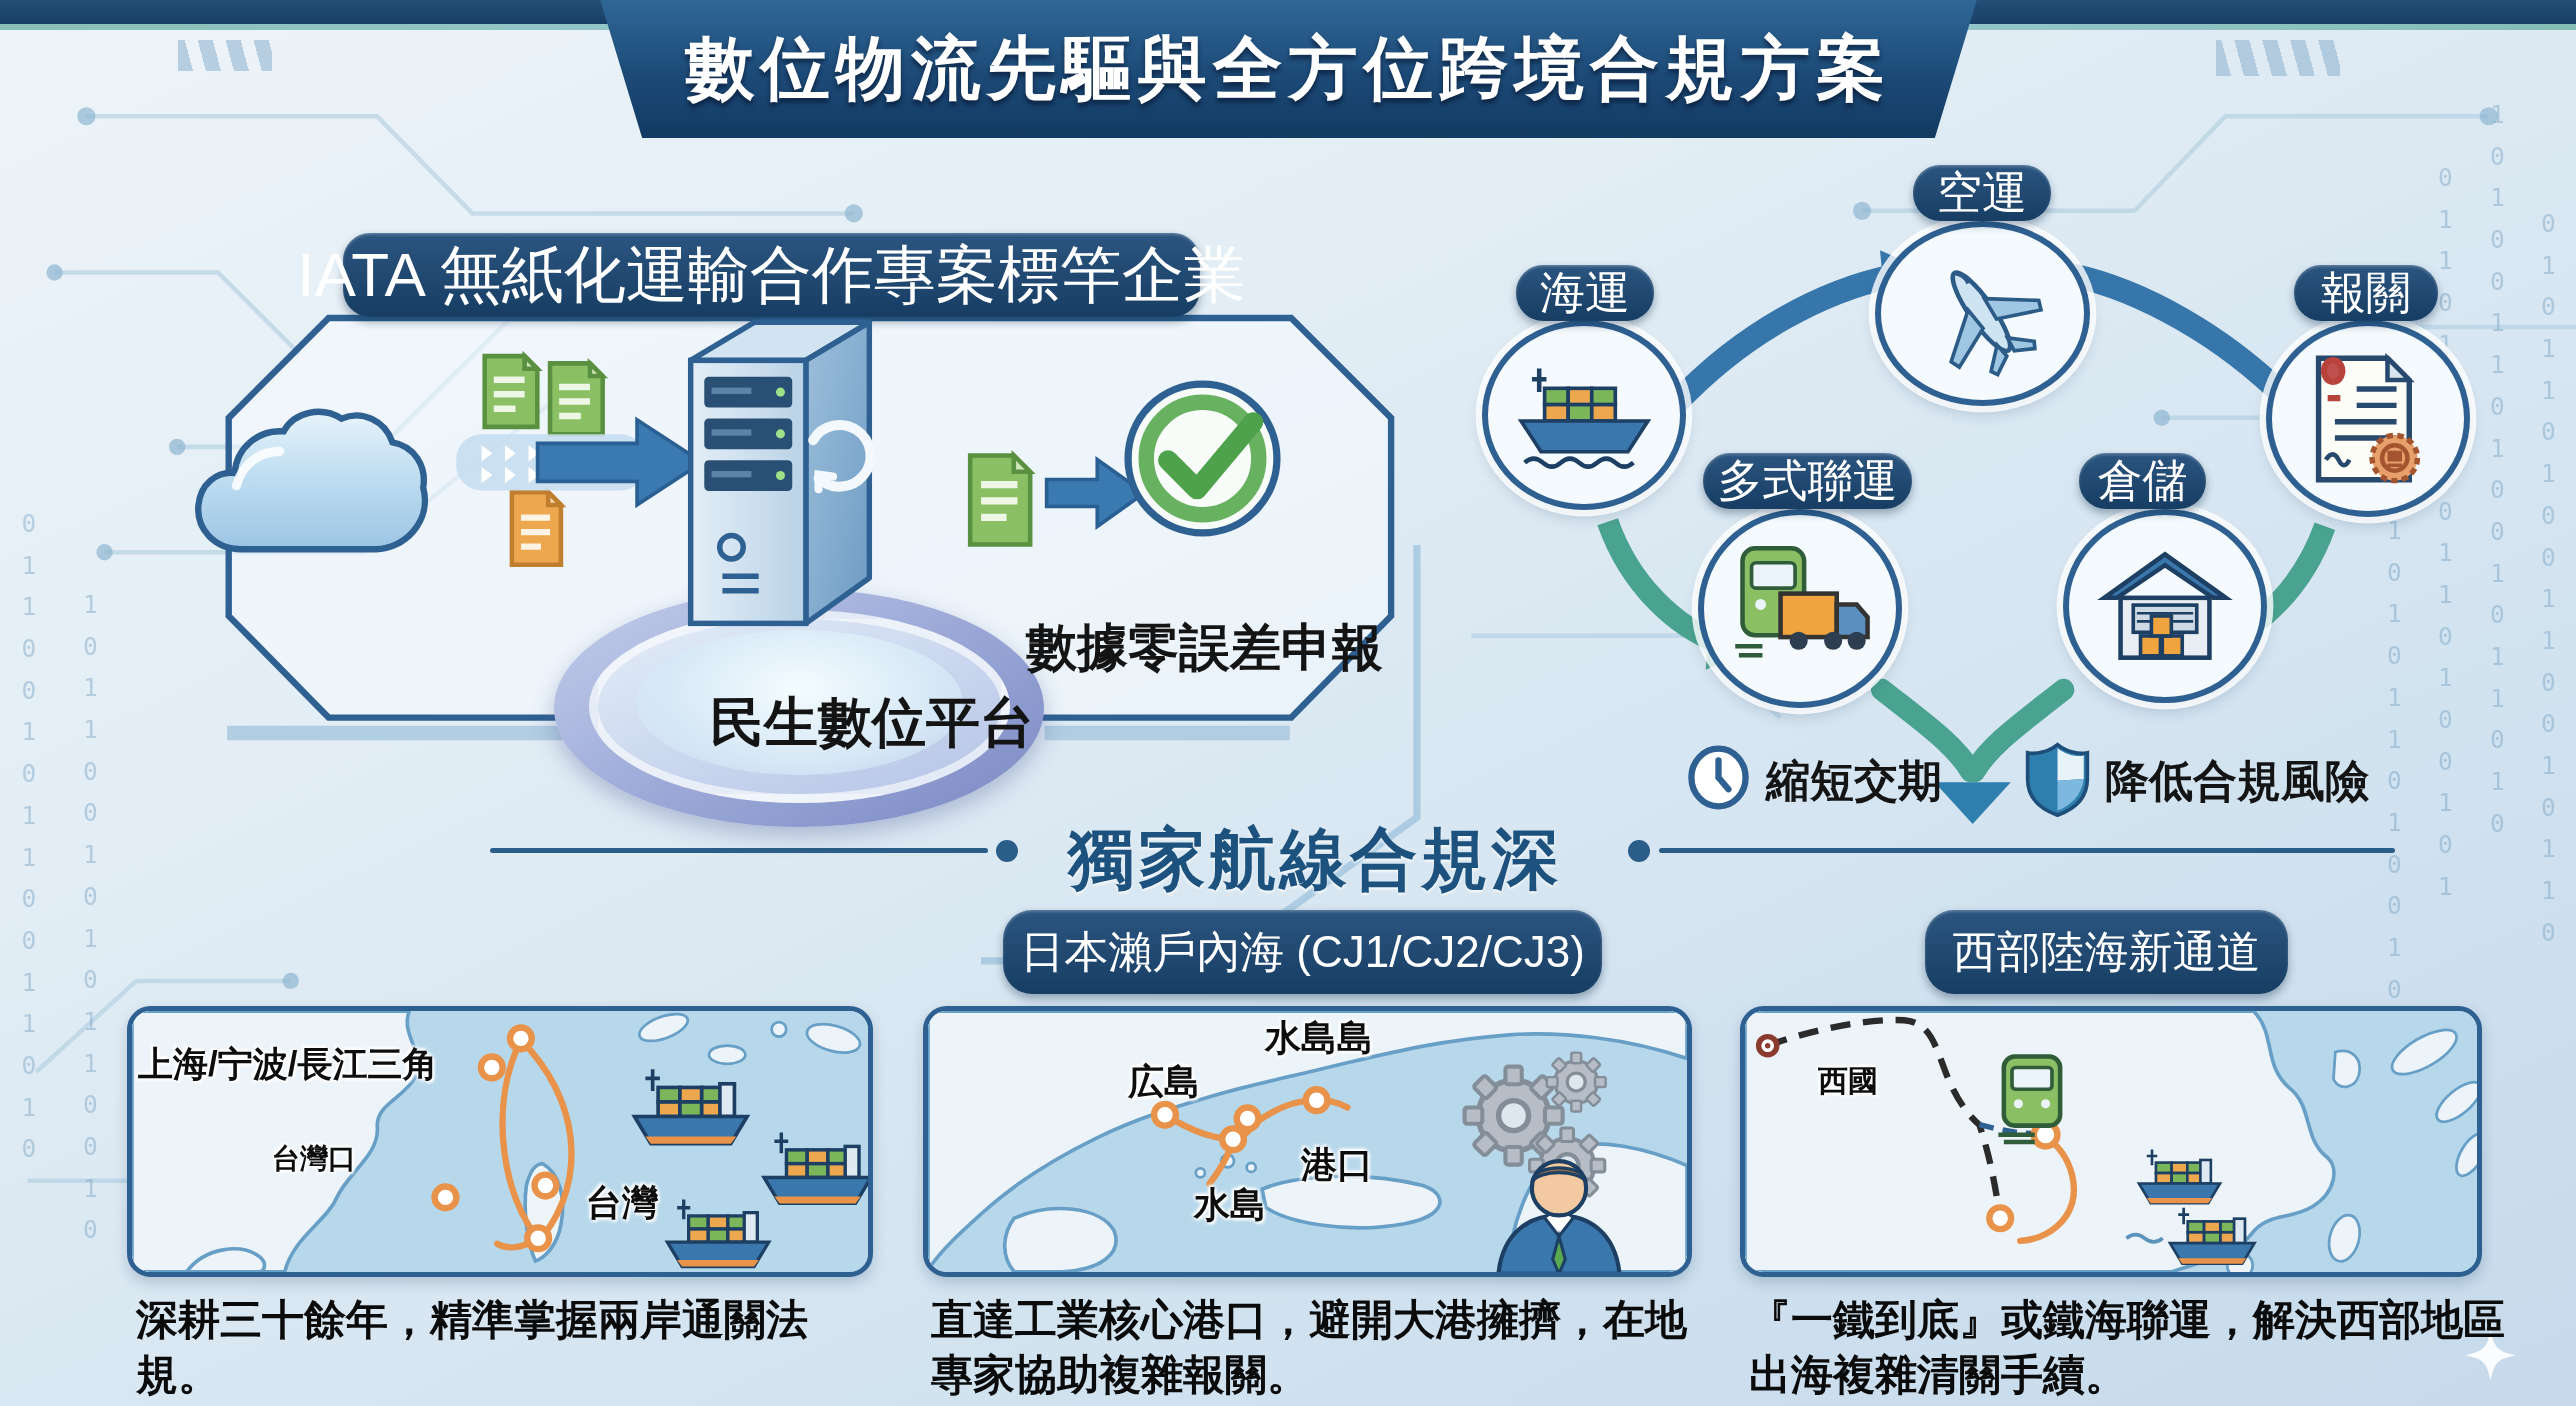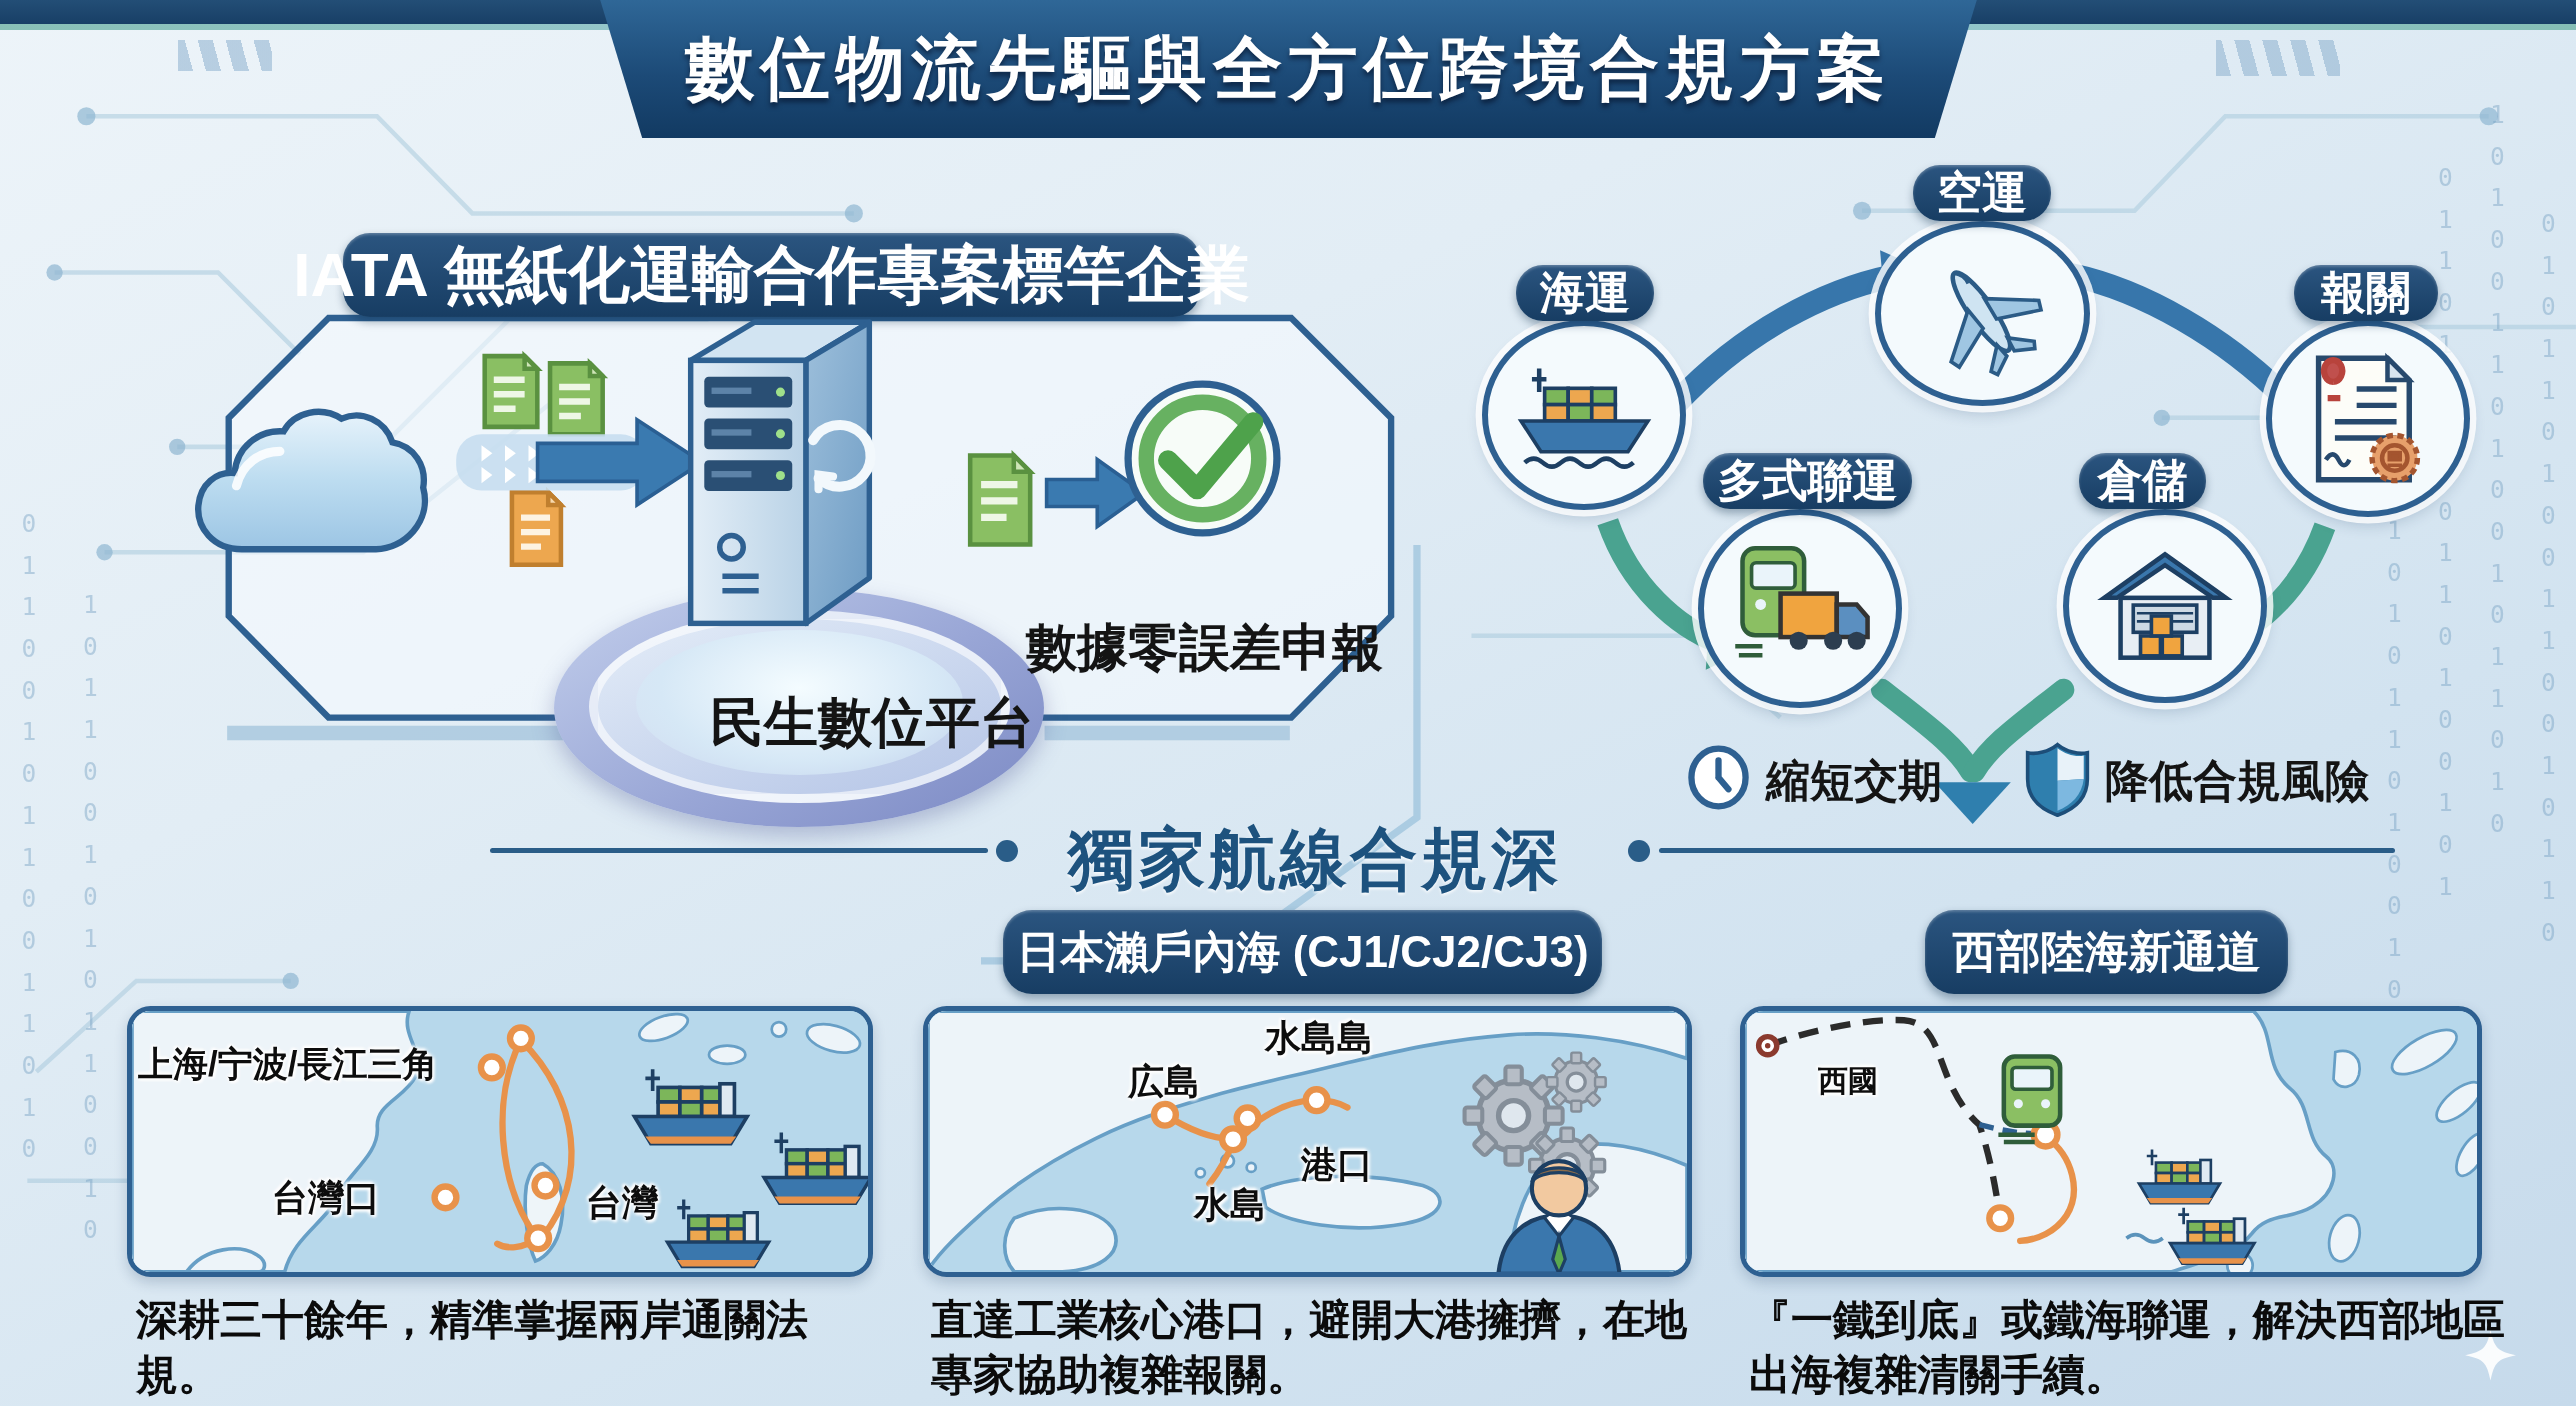--- a/index.html
+++ b/index.html
@@ -13,21 +13,21 @@
   .stripes{background:repeating-linear-gradient(75deg,rgba(140,176,206,.55) 0 14.5px,rgba(0,0,0,0) 14.5px 27px);}
   .topstrip{left:0;top:0;width:2576px;height:23.6px;background:linear-gradient(#234e76,#183f66);}
   .topteal{left:0;top:23.6px;width:2576px;height:6.4px;background:linear-gradient(90deg,#6fb3a6,#8fc4d8 50%,#6fb3a6);opacity:.8;}
   .title-trap{left:589px;top:0;width:1399px;height:138px;
     clip-path:polygon(0.8% 0,99.2% 0,96.2% 100%,3.8% 100%);
     background:linear-gradient(180deg,#2f6797 0%,#1c4a77 55%,#123a62 100%);
     display:flex;align-items:center;justify-content:center;}
   .title-text{color:#fff;font-size:69px;font-weight:700;letter-spacing:6.4px;
     text-shadow:0 3.6px 5.4px rgba(0,10,30,.55);white-space:nowrap;}
   .pill{background:linear-gradient(180deg,#2b5580,#173d63);border-radius:27px;
-    color:#fff;font-weight:700;display:flex;align-items:center;justify-content:center;
+    color:#fff;font-weight:400;display:flex;align-items:center;justify-content:center;
     box-shadow:0 4.5px 9px rgba(10,40,70,.35), inset 0 1.8px 2.7px rgba(255,255,255,.25);white-space:nowrap;}
   .node-circle{background:#f4fafd;border:6.4px solid #2e6091;border-radius:50%;
     box-shadow:0 0 0 6.4px rgba(255,255,255,.8), 0 7.3px 14.5px rgba(20,50,90,.22);
     display:flex;align-items:center;justify-content:center;}
   .card{border:5.4px solid #2e6091;border-radius:23.6px;background:#b7d8eb;overflow:hidden;
     box-shadow:0 5.4px 12.7px rgba(20,50,90,.2);}
   .card-pill{height:84px;border-radius:29px;font-size:44px;}
   .maplabel{position:absolute;font-weight:700;color:#0d0d0d;white-space:nowrap;
     text-shadow:0 0 5.4px #fff,0 0 5.4px #fff,1.8px 1.8px 2.7px #fff,-1.8px -1.8px 2.7px #fff;}
   .caption{position:absolute;font-size:42px;font-weight:700;color:#0b0b0b;line-height:1.32;}
@@ -351,21 +351,21 @@
           <circle cx="345" cy="205" r="12"></circle>
           <circle cx="455" cy="192" r="12"></circle>
           <circle cx="447" cy="250" r="12"></circle>
       </g>
       <use href="#shipA" transform="translate(545,58)"></use>
       <use href="#shipA" transform="translate(688,128) scale(0.95)"></use>
       <use href="#shipA" transform="translate(582,202) scale(0.9)"></use>
     </svg>
   </div>
   <div class="maplabel" style="left:138px;top:1041px;font-size:35px">上海/宁波/長江三角</div>
-  <div class="maplabel" style="left:272px;top:1174px;font-size:36px">台灣口</div>
+  <div class="maplabel" style="left:272px;top:1140px;font-size:28px">台灣口</div>
   <div class="maplabel" style="left:586px;top:1179px;font-size:36px">台灣</div>
   <div class="caption" style="left:136px;top:1292px;width:754px">深耕三十餘年，精準掌握兩岸通關法規。</div>
 
   <div class="abs card" style="left:923px;top:1006px;width:759px;height:261px">
     <svg width="759" height="261" viewBox="0 0 836 287">
       <defs>
         <g id="gearA">
           <circle r="26" fill="#b6bdc6" stroke="#848e99" stroke-width="4"></circle>
           <g fill="#b6bdc6" stroke="#848e99" stroke-width="3">
             <rect x="-6" y="-36" width="12" height="13" rx="2"></rect>

